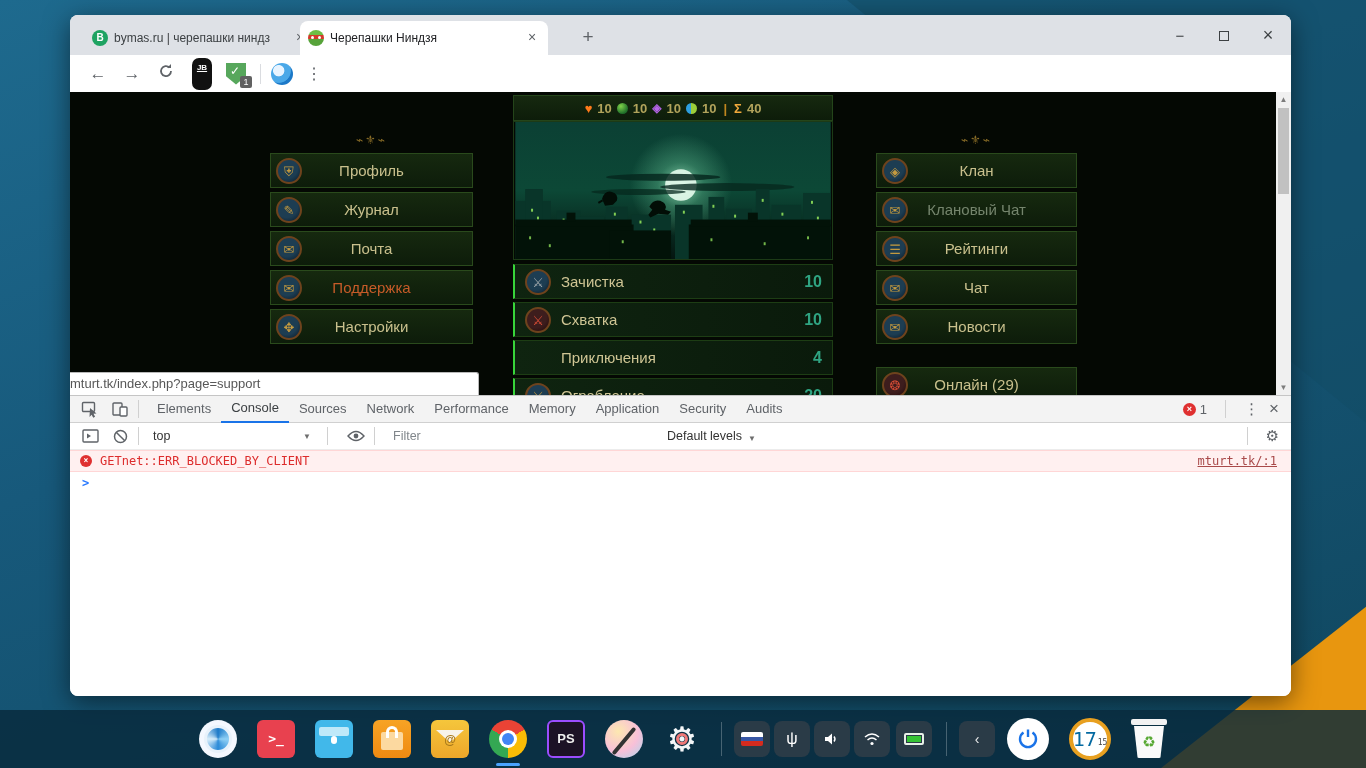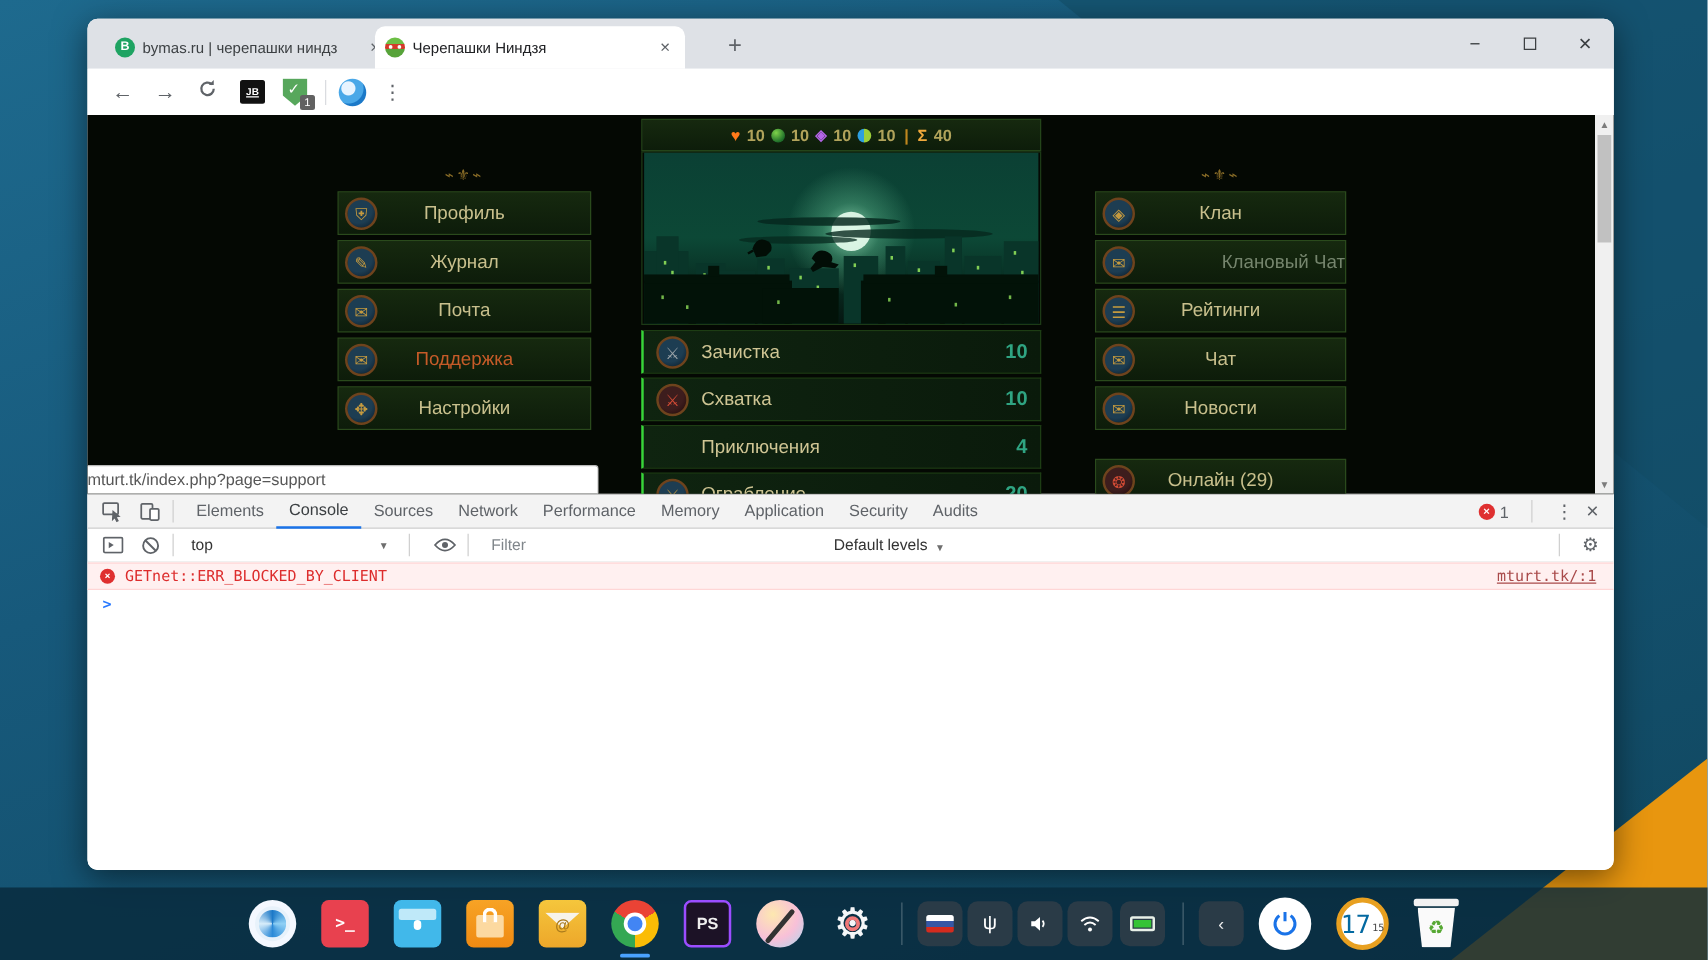--- a/index.html
+++ b/index.html
@@ -54,21 +54,21 @@
     background:#fff; display:flex; align-items:center; }
   .navbtn { width:24px; height:24px; text-align:center; line-height:24px;
     font-size:17px; color:#5f6368; margin-left:10px; flex:0 0 auto; }
   .navbtn.first { margin-left:16px; }
   .omnibox { margin-left:16px; width:924px; height:28px; background:#f1f3f4;
     border-radius:14px; display:flex; align-items:center; padding:0 12px;
     font-size:14px; position:relative; flex:0 0 auto; }
   .omni-star { position:absolute; right:10px; top:5px; font-size:16px; color:#5f6368; }
   .url-scheme { color:#5f6368; margin-left:8px; }
   .url-domain { color:#202124; }
-  .ext-jb { width:20px; height:19px; background:#111; border-radius:2px; color:#fff;
+  .ext-jb { width:20px; height:32px; background:#111; border-radius:7px; color:#fff;
     font-size:8px; font-weight:bold; text-align:center; line-height:20px;
     margin-left:14px; flex:0 0 auto; text-decoration:underline; }
   .ext-shield { width:22px; height:22px; margin-left:14px; position:relative; flex:0 0 auto; }
   .ext-shield .sh { width:20px; height:22px; background:#57a75c;
     clip-path:polygon(0 0,100% 0,100% 62%,50% 100%,0 62%); position:absolute; }
   .ext-shield .ck { position:absolute; left:4px; top:1px; color:#fff; font-size:12px; }
   .ext-badge { position:absolute; right:-4px; bottom:-3px; width:12px; height:12px;
     background:#616161; color:#fff; font-size:9px; text-align:center; line-height:12px;
     border-radius:2px; }
   .tb-sep { width:1px; height:20px; background:#dadce0; margin-left:12px; flex:0 0 auto; }
@@ -118,21 +118,21 @@
   .menu-left { left:200px; width:203px; }
   .menu-right { left:806px; width:201px; }
   .ornament { height:15px; text-align:center; color:#8a6d27; font-size:12px;
     line-height:13px; letter-spacing:2px; margin-bottom:2px; }
   .mi { position:relative; height:35px; margin-top:4px;
     background:linear-gradient(#16290f,#0d1c0a); border:1px solid #2a4a1c;
     display:flex; align-items:center; padding:0 5px; }
   .mi-label { position:absolute; left:0; right:0; text-align:center;
     color:#c9c08d; font-size:15px; }
   .mi-label.orange { color:#c65b28; }
-  .mi-label.dim { color:#75856d;text-align:right; }
+  .mi-label.dim { color:#75856d; }
   .mi.online { margin-top:23px; }
 
   .status-popup { position:absolute; left:0; top:280px; width:409px; height:23px;
     background:#fff; border:1px solid #b9b9b9; border-left:none; border-bottom:none;
     border-top-right-radius:3px; font-size:13px; color:#575757; line-height:21px;
     }
 
   .pg-scrollbar { position:absolute; right:0; top:0; width:15px; height:303px;
     background:#f0f0f0; }
   .pg-thumb { position:absolute; left:2px; top:16px; width:11px; height:86px;

